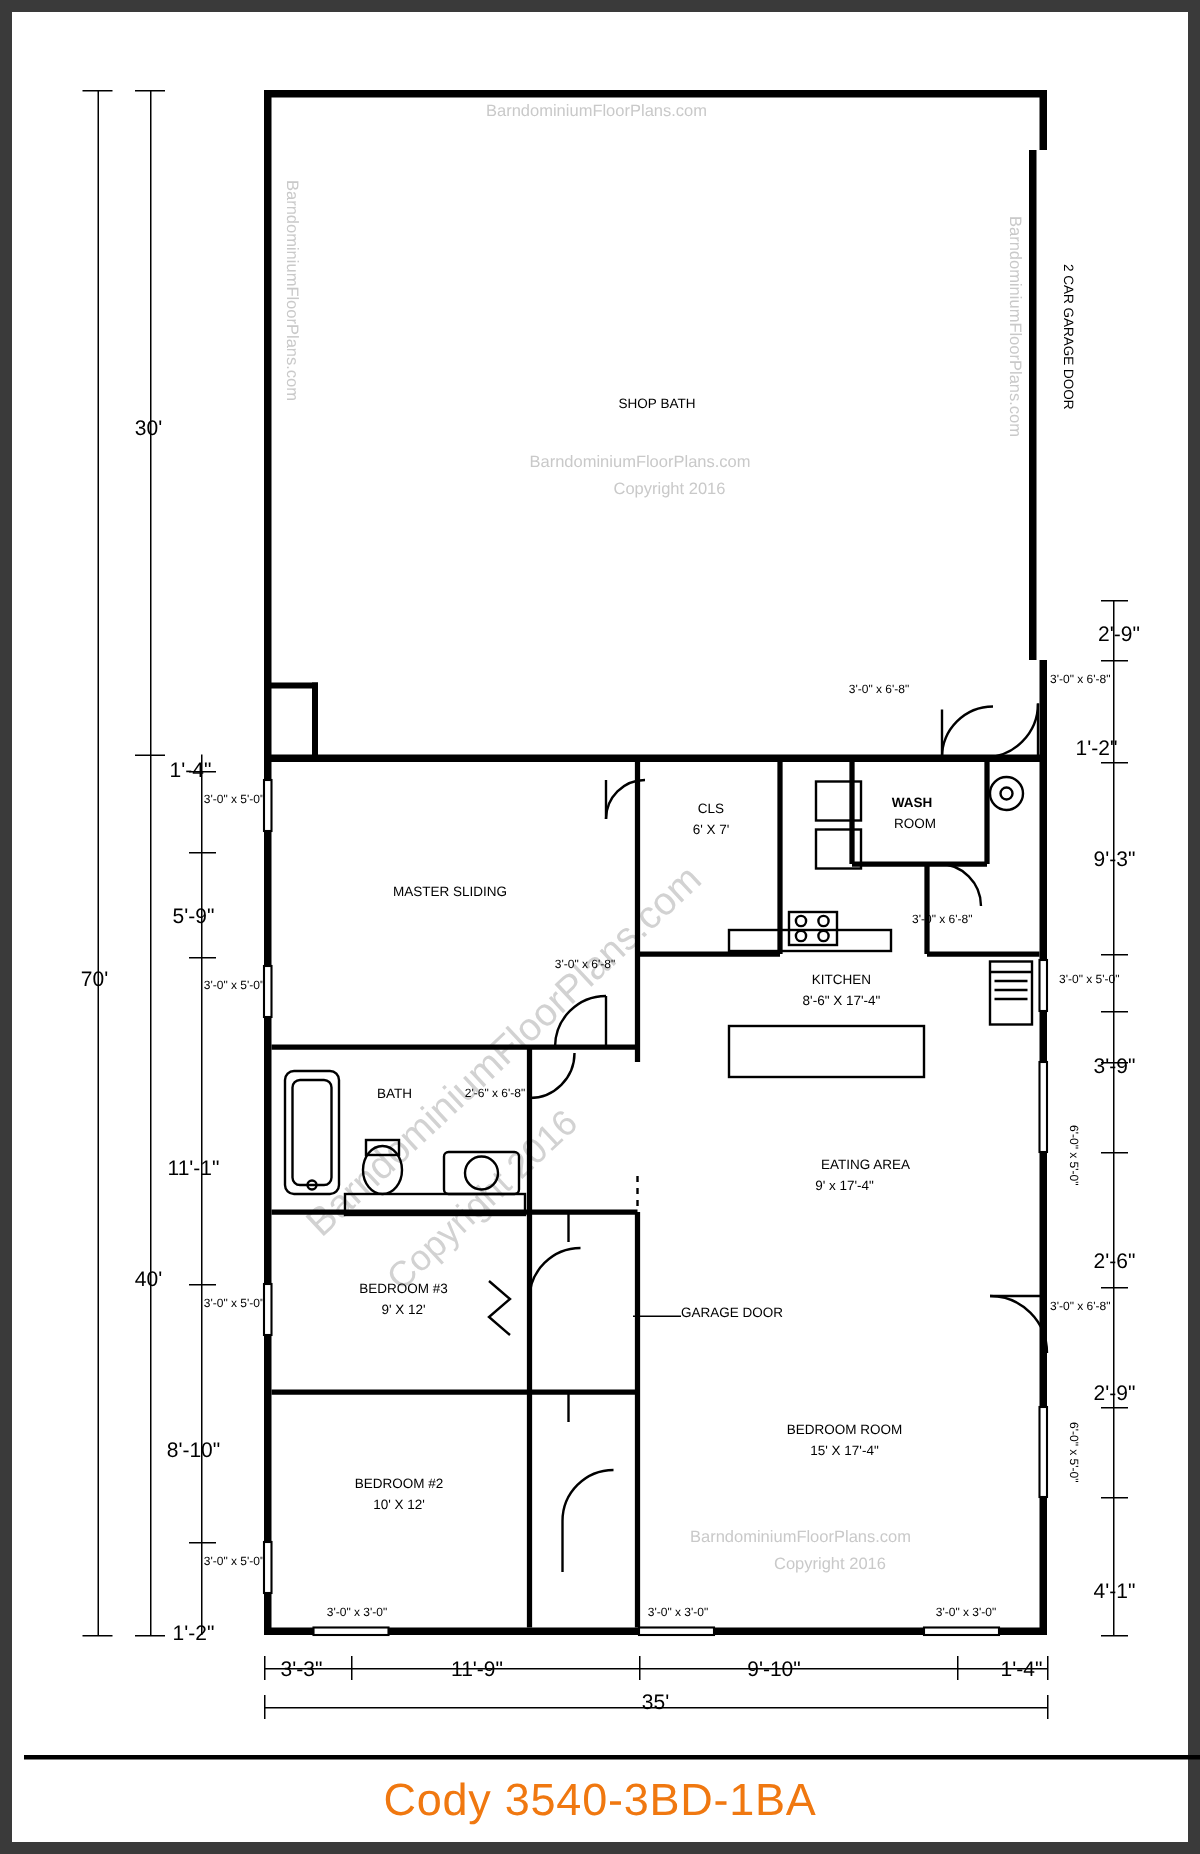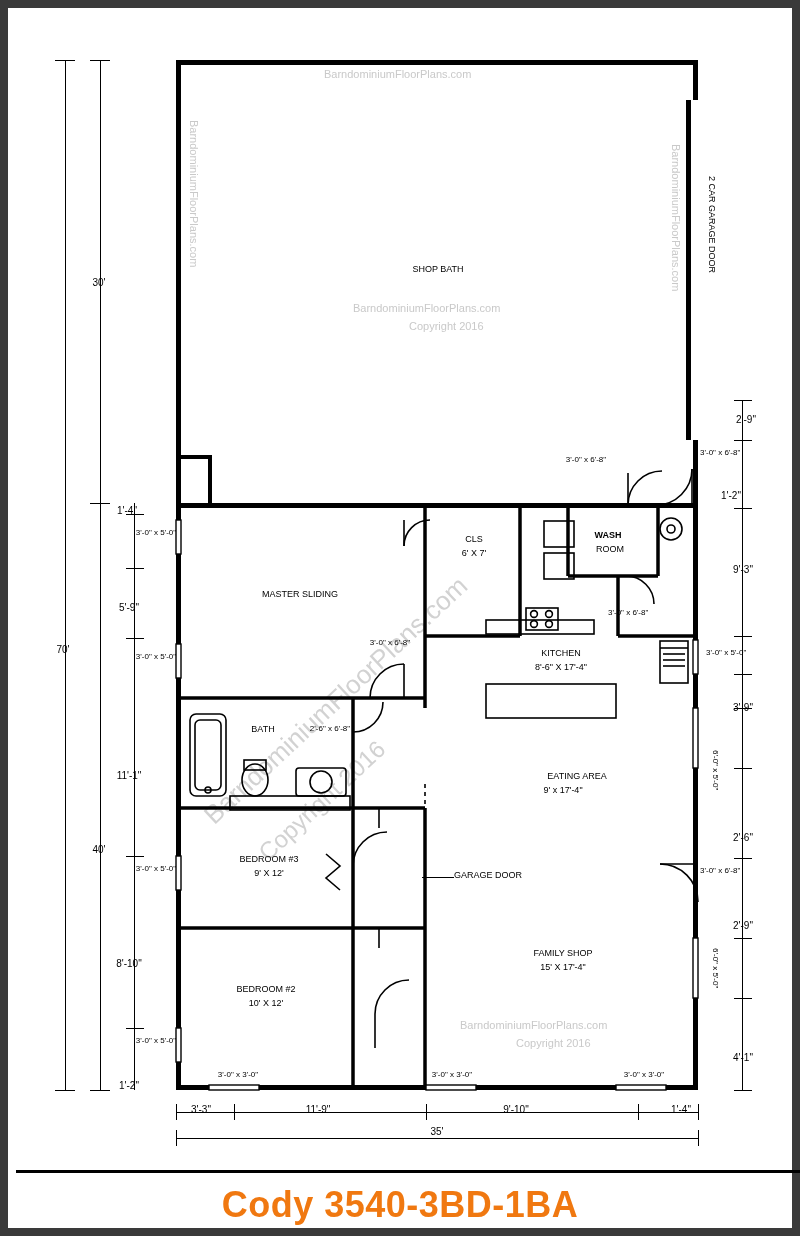--- a/index.html
+++ b/index.html
@@ -12,32 +12,32 @@
   #page{
     position:relative;
     width:800px;height:1236px;
     box-sizing:border-box;
     border:8px solid #3a3a3a;
     background:#fff;
   }
   
   .wall{position:absolute;background:#000;}
   .lbl{position:absolute;font-size:9px;color:#000;text-align:center;line-height:11px;white-space:nowrap;}
-  .dim{position:absolute;font-size:10px;color:#000;text-align:center;white-space:nowrap;}
+  .dim{position:absolute;font-size:14px;color:#000;text-align:center;white-space:nowrap;}
   .dim2{position:absolute;font-size:8px;color:#000;text-align:center;line-height:9px;white-space:nowrap;}
   .vtext{position:absolute;font-size:8.5px;color:#000;white-space:nowrap;
          transform-origin:0 0;}
   .wm{position:absolute;color:#c9c9c9;font-size:11px;white-space:nowrap;}
   .wmbig{position:absolute;color:#d2d2d2;font-size:26px;white-space:nowrap;
          transform-origin:0 0;}
   .tick{position:absolute;background:#000;width:1px;}
   .tickh{position:absolute;background:#000;height:1px;}
   .title{
     position:absolute;left:0;right:0;text-align:center;
-    font-size:36px;font-weight:bold;color:#f07810;
+    font-size:30px;font-weight:normal;color:#f07810;
     letter-spacing:.5px;
   }
   .titlebar{position:absolute;background:#000;height:3px;}
   svg{position:absolute;overflow:visible;}
 </style>
 </head>
 <body>
 
 <div id="page">
 
@@ -89,21 +89,21 @@
 
   <div class="lbl" style="left:514px;top:763px;width:110px;">EATING AREA</div>
   <div class="lbl" style="left:500px;top:777px;width:110px;">9' x 17'-4"</div>
 
   <div class="lbl" style="left:206px;top:846px;width:110px;">BEDROOM #3</div>
   <div class="lbl" style="left:206px;top:860px;width:110px;">9' X 12'</div>
 
   <div class="lbl" style="left:203px;top:976px;width:110px;">BEDROOM #2</div>
   <div class="lbl" style="left:203px;top:990px;width:110px;">10' X 12'</div>
 
-  <div class="lbl" style="left:500px;top:940px;width:110px;">FAMILY SHOP</div>
+  <div class="lbl" style="left:500px;top:940px;width:110px;">BEDROOM ROOM</div>
   <div class="lbl" style="left:500px;top:954px;width:110px;">15' X 17'-4"</div>
 
   <div class="lbl" style="left:446px;top:862px;width:110px;text-align:left;">GARAGE DOOR</div>
   <div class="tickh" style="left:414px;top:869px;width:32px;"></div>
 
   <svg style="left:0;top:0;width:800px;height:1236px;">
     <g stroke="#000" stroke-width="3.5" fill="none">
 
       <line x1="417" y1="500" x2="417" y2="690"></line>
 

